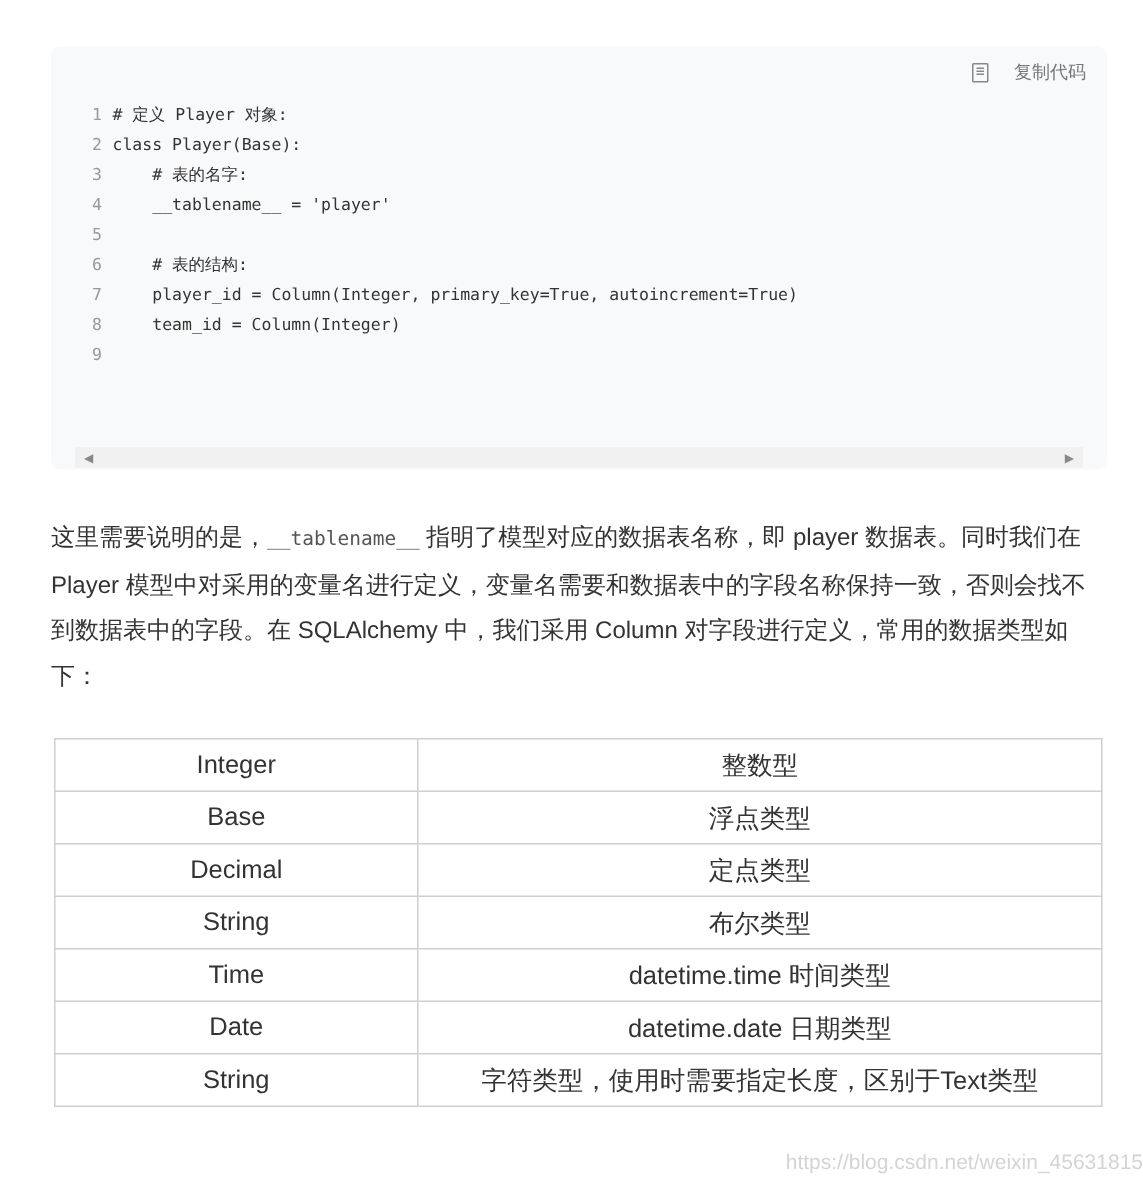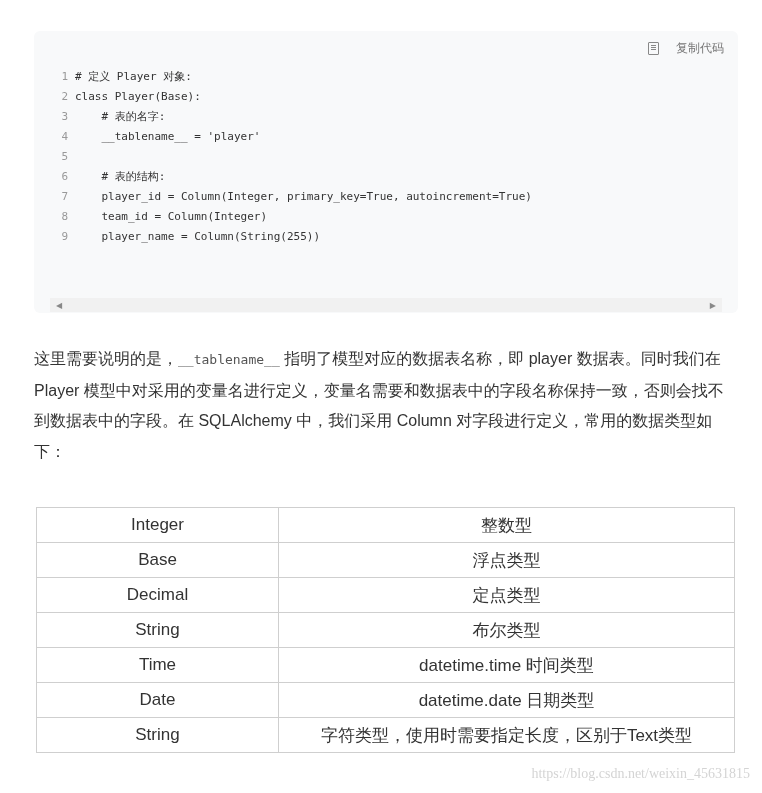--- a/index.html
+++ b/index.html
@@ -8,43 +8,43 @@
   .copy-btn { position:absolute; right:14px; top:9px; font-size:12px; color:#777; display:flex; align-items:center; gap:17px; cursor:pointer; }
   .copy-icon { width:9px; height:11px; border:1px solid #888; border-radius:1px; position:relative; display:inline-block; background:#f8f9fa; }
   .copy-icon::after { content:""; position:absolute; left:2px; top:2px; width:5px; height:1px; background:#888; box-shadow:0 2px 0 #888, 0 4px 0 #888; }
   .code-lines { position:absolute; left:16px; top:36px; font-family:"DejaVu Sans Mono","Liberation Mono",monospace; font-size:11px; color:#333; }
   .code-line { height:20px; line-height:20px; display:flex; white-space:pre; }
   .ln { width:18px; text-align:right; color:#999; margin-right:7px; }
   .hscroll { position:absolute; left:16px; right:16px; bottom:1px; height:14px; background:#f1f1f1; }
   .hscroll .arrow { position:absolute; top:3px; font-size:8px; color:#888; }
   .paragraph { position:absolute; left:34px; top:344px; width:700px; font-size:16px; line-height:30.5px; color:#333; }
   .inline-code { font-family:"DejaVu Sans Mono","Liberation Mono",monospace; font-size:13px; color:#555; }
-  table.types { position:absolute; left:36px; top:492px; width:699px; border-collapse:collapse; font-size:17px; color:#333;margin-top:15px; }
+  table.types { position:absolute; left:36px; top:492px; width:699px; border-collapse:collapse; font-size:17px; color:#333; }
   table.types td { border:1px solid #cfcfcf; height:34px; padding:0; text-align:center; }
   table.types td:first-child { width:241px; }
-  .watermark { position:absolute; right:12px; top:766px; font-size:14px; color:#d4d4d4;font-family:Liberation Serif, serif; }
+  .watermark { position:absolute; right:0; top:766px; font-size:14px; color:#d4d4d4; }
 </style>
 </head>
 <body>
 
 <div class="code-block">
   <div class="copy-btn">
     <span class="copy-icon"></span>
     <span>复制代码</span>
   </div>
   <div class="code-lines">
     <div class="code-line"><span class="ln">1</span><span># 定义 Player 对象:</span></div>
     <div class="code-line"><span class="ln">2</span><span>class Player(Base):</span></div>
     <div class="code-line"><span class="ln">3</span><span>    # 表的名字:</span></div>
     <div class="code-line"><span class="ln">4</span><span>    __tablename__ = 'player'</span></div>
     <div class="code-line"><span class="ln">5</span><span></span></div>
     <div class="code-line"><span class="ln">6</span><span>    # 表的结构:</span></div>
     <div class="code-line"><span class="ln">7</span><span>    player_id = Column(Integer, primary_key=True, autoincrement=True)</span></div>
     <div class="code-line"><span class="ln">8</span><span>    team_id = Column(Integer)</span></div>
-    <div class="code-line"><span class="ln">9</span><span>    player_name = Column(String(255))</span></div>
+    <div class="code-line"><span class="ln">9</span></div>
   </div>
   <div class="hscroll">
     <span class="arrow" style="left:6px;">◀</span>
     <span class="arrow" style="right:6px;">▶</span>
   </div>
 </div>
 
 <div class="paragraph"><span>这里需要说明的是，</span><span class="inline-code">__tablename__</span><span> 指明了模型对应的数据表名称，即 player 数据表。同时我们在 Player 模型中对采用的变量名进行定义，变量名需要和数据表中的字段名称保持一致，否则会找不到数据表中的字段。在 SQLAlchemy 中，我们采用 Column 对字段进行定义，常用的数据类型如下：</span></div>
 
 <table class="types">

